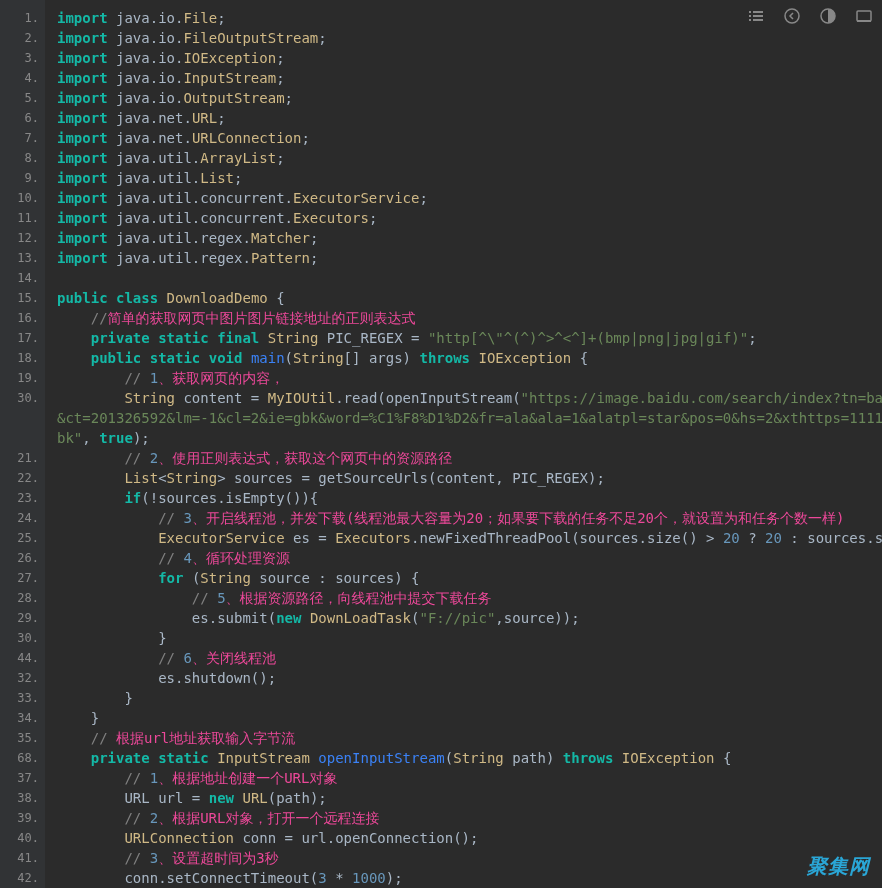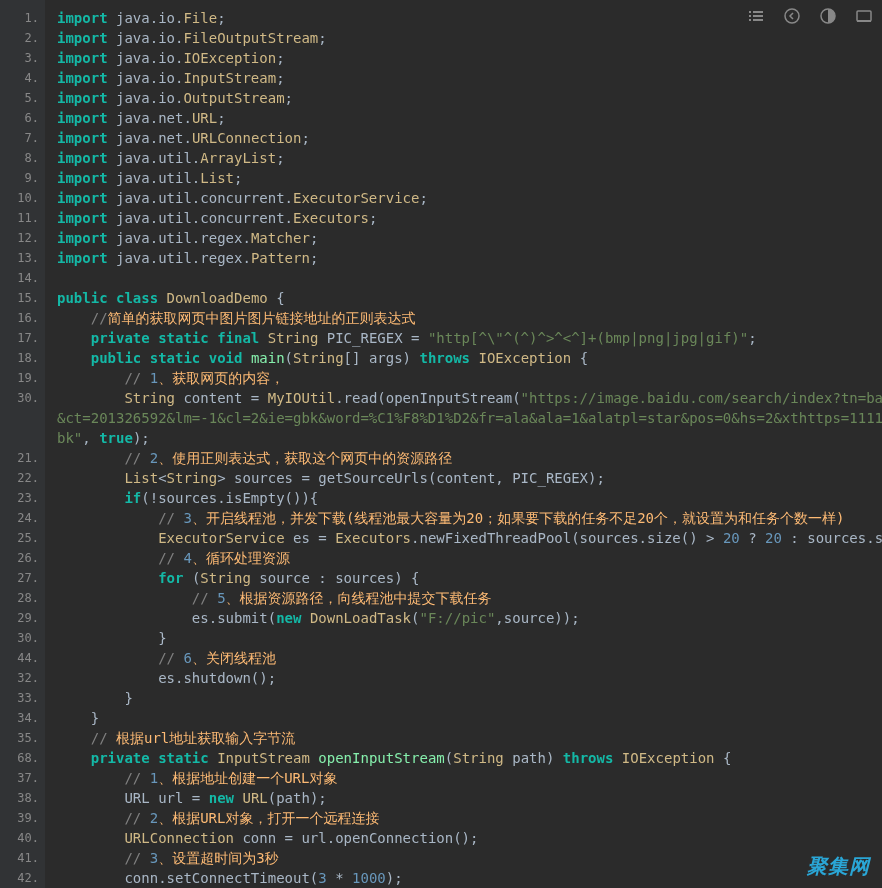--- a/index.html
+++ b/index.html
@@ -34,25 +34,25 @@
     right: 0;
     height: 100%;
     padding: 8px 0 0 12px;
     color: #a9b7c6;
     white-space: pre;
     overflow: hidden;
   }
   .line { height: 20px; }
   .kw { color: #14b8a6; font-weight: bold; }
   .typ { color: #d0b986; margin-top: 16px; }
-  .fn { color: #86efac; }
+  .fn { color: #3b82f6; }
   .str { color: #6a8759; }
   .num { color: #6897bb; }
   .cm { color: #808080; }
-  .cmz { color: #fdba74; }
+  .cmz { color: #ec4899; }
   .pun { color: #a9b7c6; }
 
   .toolbar {
     position: absolute;
     top: 8px;
     right: 10px;
     display: flex;
     gap: 20px;
     color: #888;
   }

